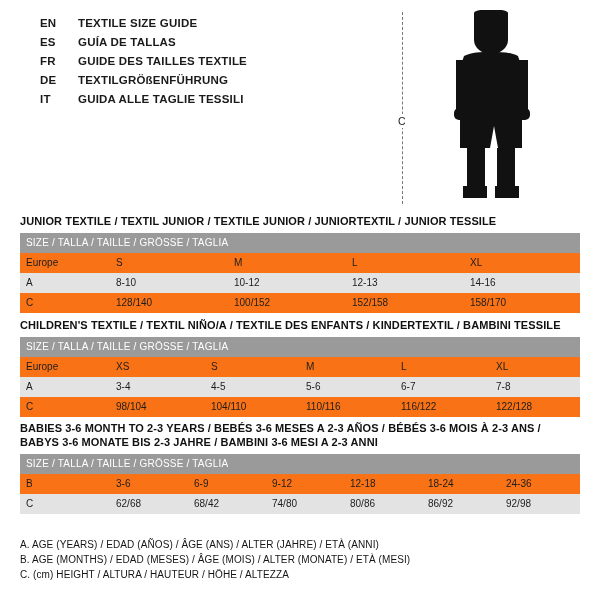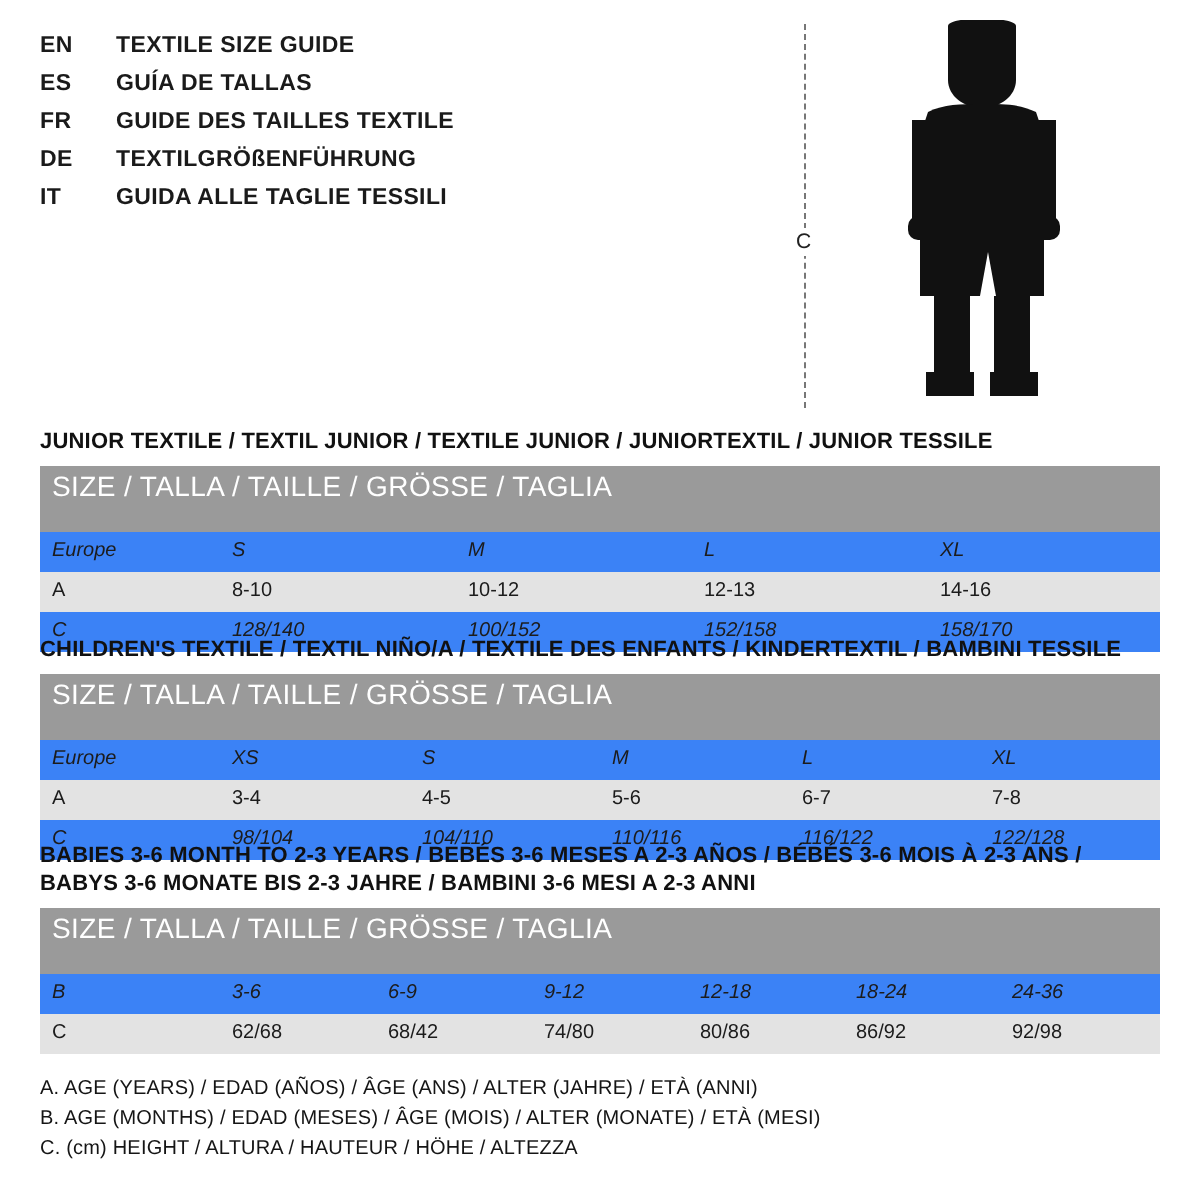--- a/index.html
+++ b/index.html
@@ -29,20 +29,21 @@
     top: 14px;
     width: 320px;
   }
   .lang-row {
     display: flex;
     align-items: baseline;
     font-size: 11.5px;
     line-height: 19px;
     font-weight: bold;
     letter-spacing: 0.2px;
+    margin-left: 20px;
   }
   .lang-code {
     width: 38px;
     flex: 0 0 38px;
     font-weight: bold;
   }
   .lang-text {
     font-weight: bold;
     text-align: right;
   }
@@ -101,32 +102,31 @@
   }
   table.size td {
     font-size: 10px;
     padding: 4px 0 4px 6px;
     color: #1c1c1c;
     line-height: 12px;
   }
   tr.head-row td {
     background: #9a9a9a;
     color: #ffffff;
-    font-size: 14px;
+    font-size: 10px;
     font-weight: normal;
     letter-spacing: 0.2px;
     padding-top: 4px;
-    padding-bottom: 17px;
+    padding-bottom: 4px;
   }
   tr.shade td {
     background: #e3e3e3;
   }
   tr.plain td {
-    background: #3b82f6;
-    font-style: italic;
+    background: #f97316;
   }
 
   
   .legend {
     position: absolute;
     left: 20px;
     bottom: 18px;
     width: 560px;
   }
   .legend-line {

